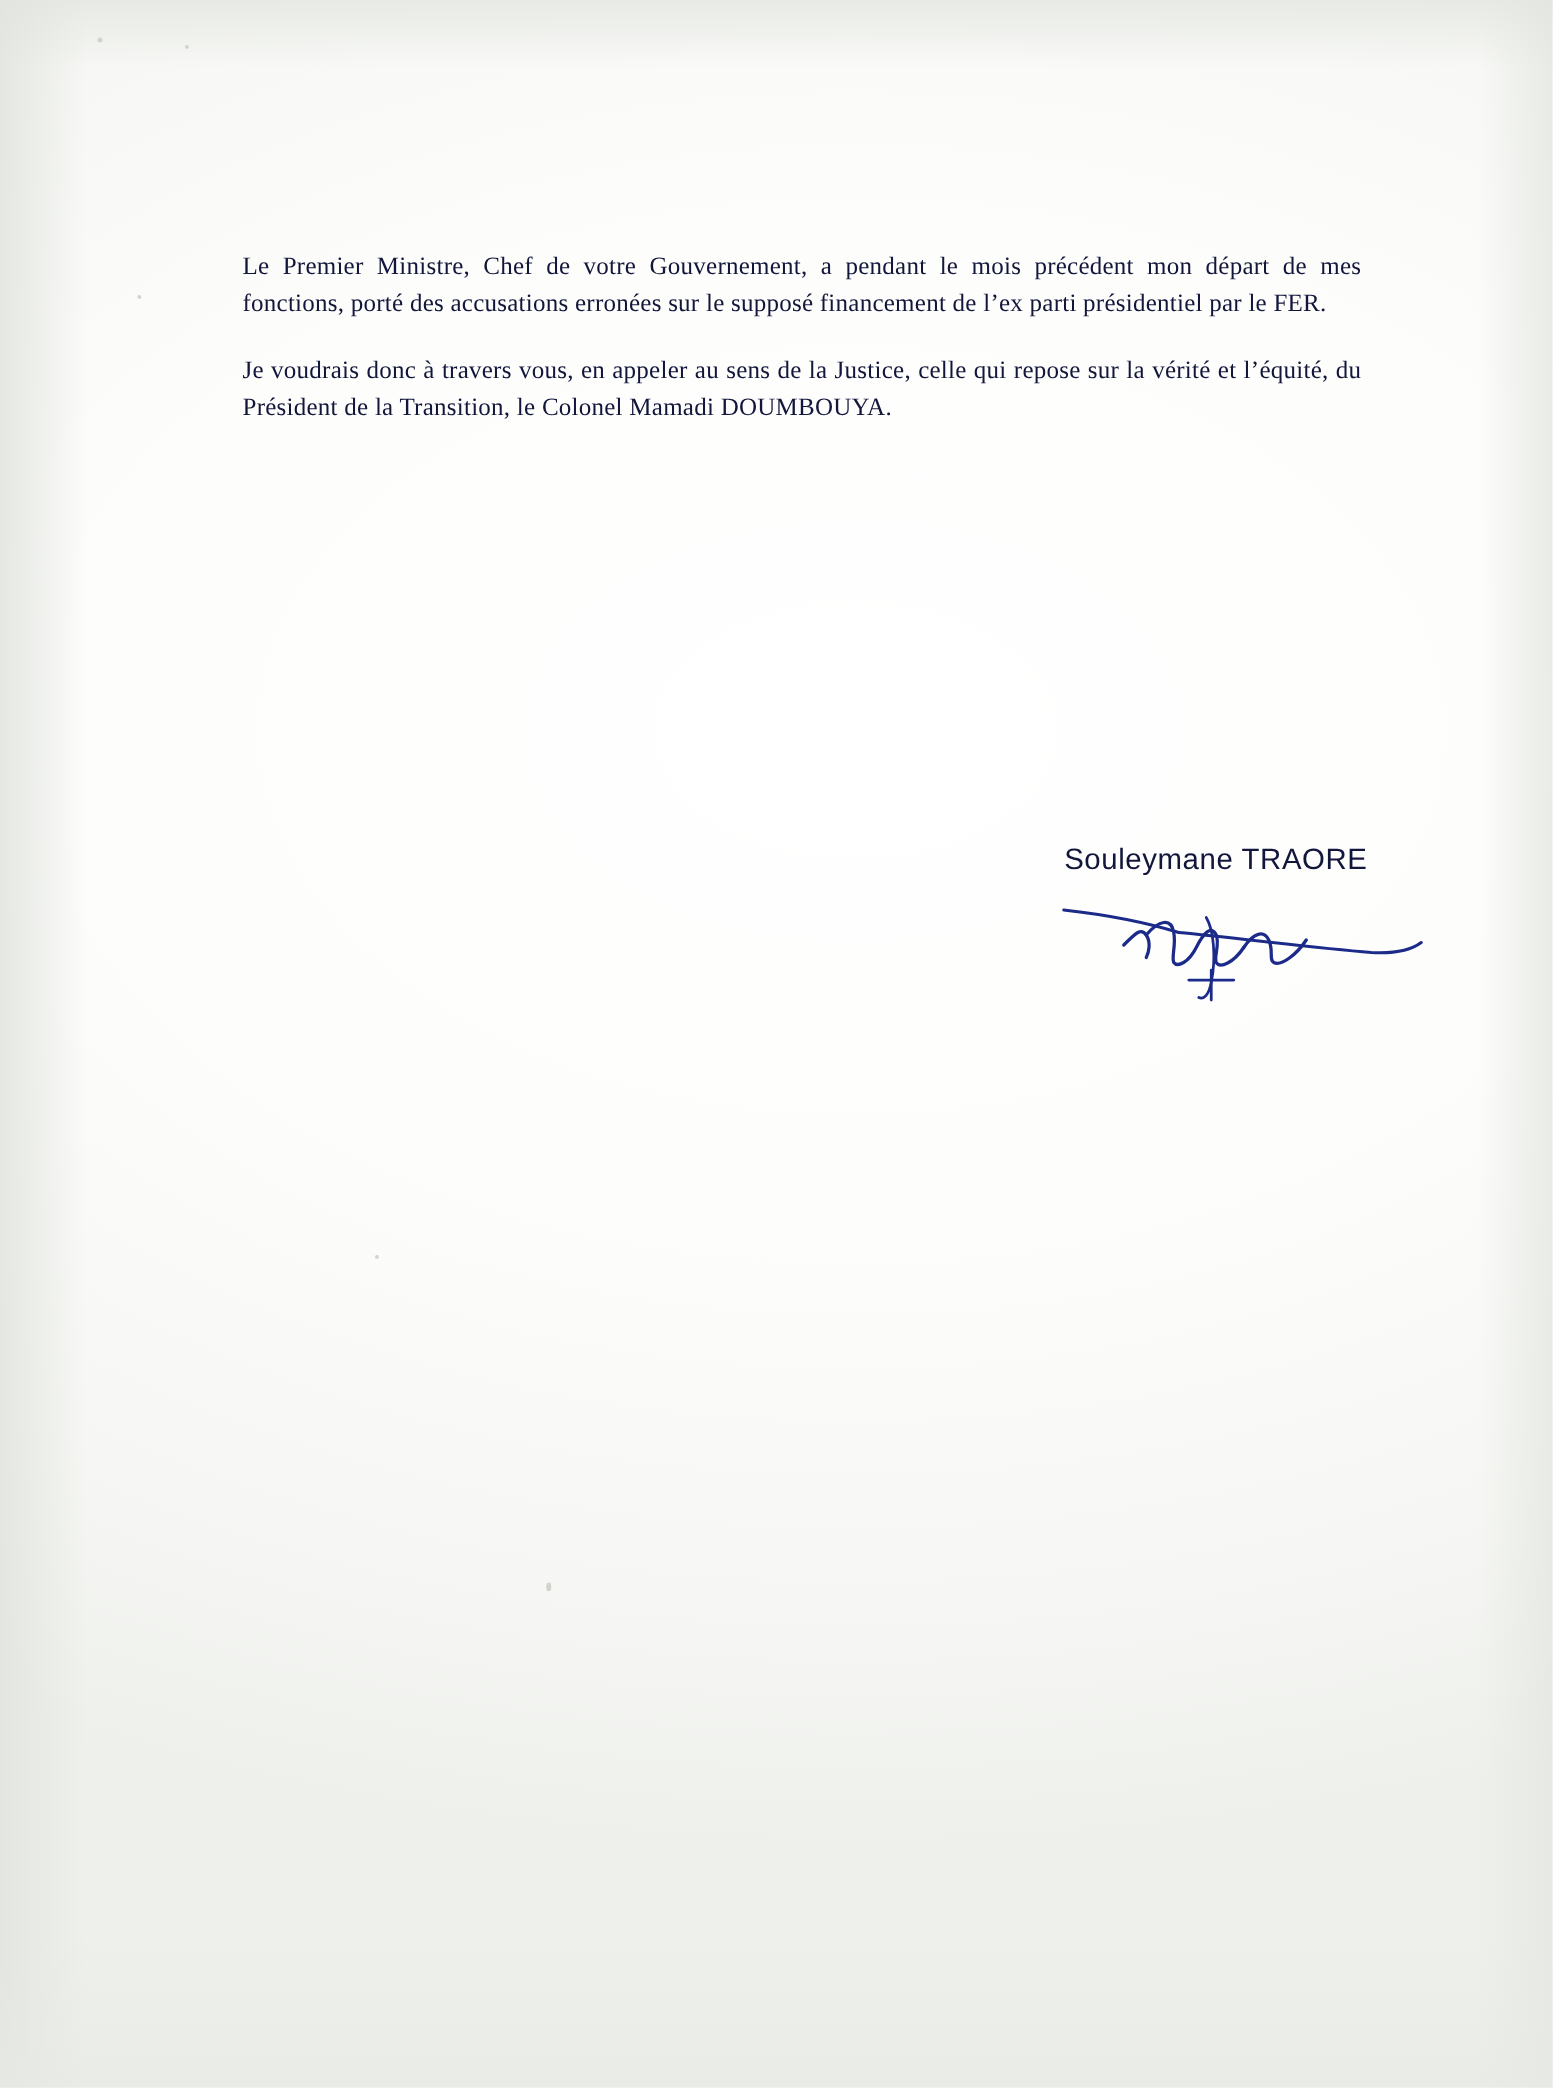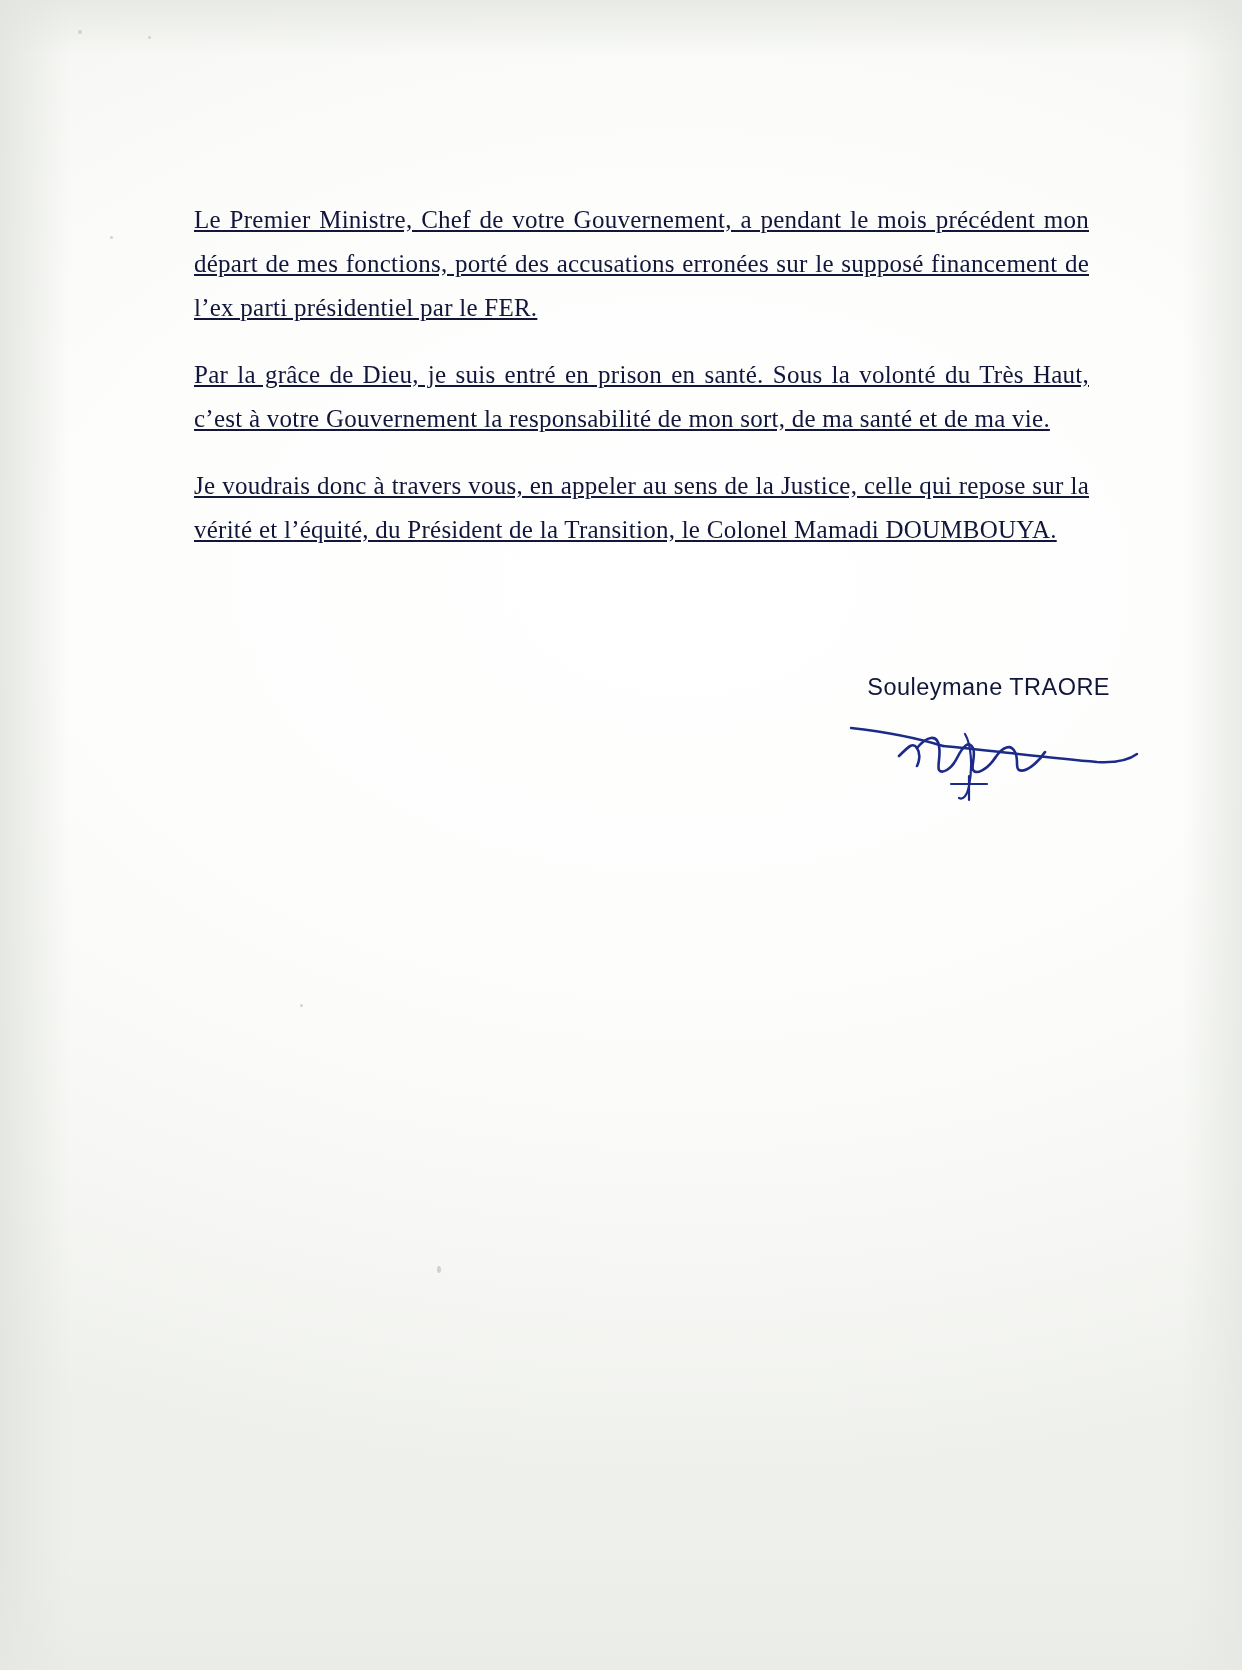--- a/index.html
+++ b/index.html
@@ -61,39 +61,38 @@
   }
 
   
   .letter-body {
     position: absolute;
     left: 194px;
     top: 198px;
     width: 895px;
   }
   .para {
-    font-size: 25px;
-    line-height: 44px;
+    font-size: 20px;
+    line-height: 30px;
     color: #12163a;
     text-align: justify;
     margin: 0 0 23px 0;
     letter-spacing: 0.01em;
-    text-decoration: underline;
   }
   .para.last-of-group {
     margin-bottom: 42px;
   }
   .closing-gap {
     height: 48px;
   }
 
   
   .signature-block {
     position: absolute;
-    right: 132px;
+    right: 148px;
     top: 672px;
     width: 420px;
     text-align: right;
   }
   .signer-name {
     font-size: 23.5px;
     line-height: 30px;
     color: #12163a;
     letter-spacing: 0.02em;
     font-family: "Liberation Sans", sans-serif;
@@ -126,21 +125,20 @@
   <div class="speck" style="left:148px;top:36px;width:3px;height:3px;"></div>
   <div class="speck" style="left:110px;top:236px;width:3px;height:3px;"></div>
   <div class="speck" style="left:300px;top:1004px;width:3px;height:3px;"></div>
   <div class="speck" style="left:437px;top:1266px;width:4px;height:7px;"></div>
 
   <div class="letter-body">
 
     <p class="para">Le Premier Ministre, Chef de votre Gouvernement, a pendant le mois précédent mon départ de mes fonctions, porté des accusations erronées sur le supposé financement de l’ex parti présidentiel par le FER.</p>
 
 
-    <p class="para">Par la grâce de Dieu, je suis entré en prison en santé. Sous la volonté du Très Haut, c’est à votre Gouvernement la responsabilité de mon sort, de ma santé et de ma vie.</p>
 
     <p class="para last-of-group">Je voudrais donc à travers vous, en appeler au sens de la Justice, celle qui repose sur la vérité et l’équité, du Président de la Transition, le Colonel Mamadi DOUMBOUYA.</p>
 
     <div class="closing-gap"></div>
 
   </div>
 
   <div class="signature-block">
     <div class="signer-name">Souleymane TRAORE</div>
   </div>

